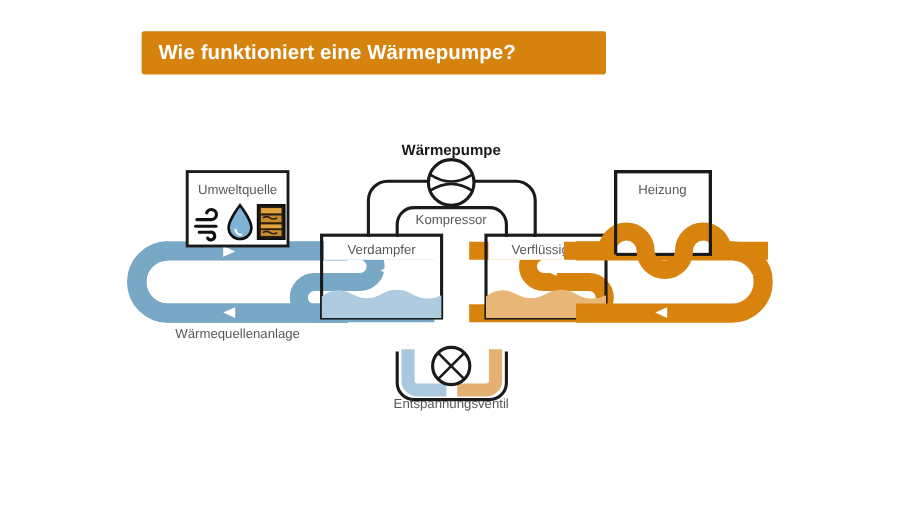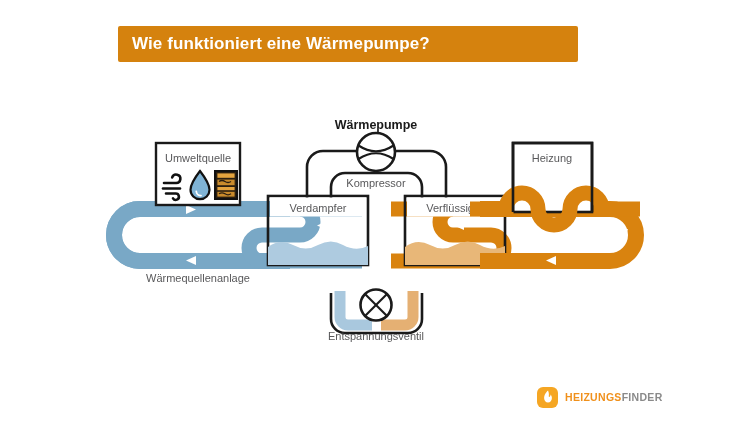--- a/index.html
+++ b/index.html
@@ -19,21 +19,21 @@
     left: 0; top: 0;
     width: 748px;
     height: 421px;
     background: #ffffff;
   }
   
   #title-banner {
     position: absolute;
     left: 118px;
     top: 26px;
-    width: 460px;
+    width: 387px;
     height: 36px;
     background: #D5820E;
     border-radius: 2px;
     display: flex;
     align-items: center;
   }
   #title-text {
     color: #ffffff;
     font-size: 17px;
     font-weight: bold;
@@ -221,24 +221,14 @@
       <rect x="513" y="48" width="79" height="69" fill="#ffffff" stroke="#1A1A1A" stroke-width="2.6"></rect>
       <text class="svg-label" x="552" y="67" text-anchor="middle">Heizung</text>
 
       <path d="M 470 114 L 506 114 A 16 16 0 0 1 538 114 A 16 16 0 0 0 570 114 A 16 16 0 0 1 602 114 L 640 114" fill="none" stroke="#D9830F" stroke-width="15" stroke-linecap="butt"></path>
 
       <path d="M 513 117 L 513 48 L 592 48 L 592 117" fill="none" stroke="#1A1A1A" stroke-width="2.6"></path>
     </g>
 
   </svg>
 
-  <div id="logo">
-    <div id="logo-mark">
-      <svg width="12" height="14" viewBox="0 0 12 14" aria-hidden="true">
-        <path d="M6 0.6 C6 0.6 2.1 4.1 2.1 8.0 C2.1 10.5 3.8 12.6 6 12.6 C8.2 12.6 9.9 10.5 9.9 8.0 C9.9 6.2 8.6 4.6 8.6 4.6 C8.6 6.1 7.8 6.9 7.2 6.9 C6.5 6.9 6.9 5.4 6.9 4.2 C6.9 2.5 6 0.6 6 0.6 Z" fill="#ffffff"></path>
-      </svg>
-    </div>
-    <div id="logo-wordmark">
-      <span class="logo-part-a">HEIZUNGS</span><span class="logo-part-b">FINDER</span>
-    </div>
-  </div>
 
 </div>
 
 </body></html>

